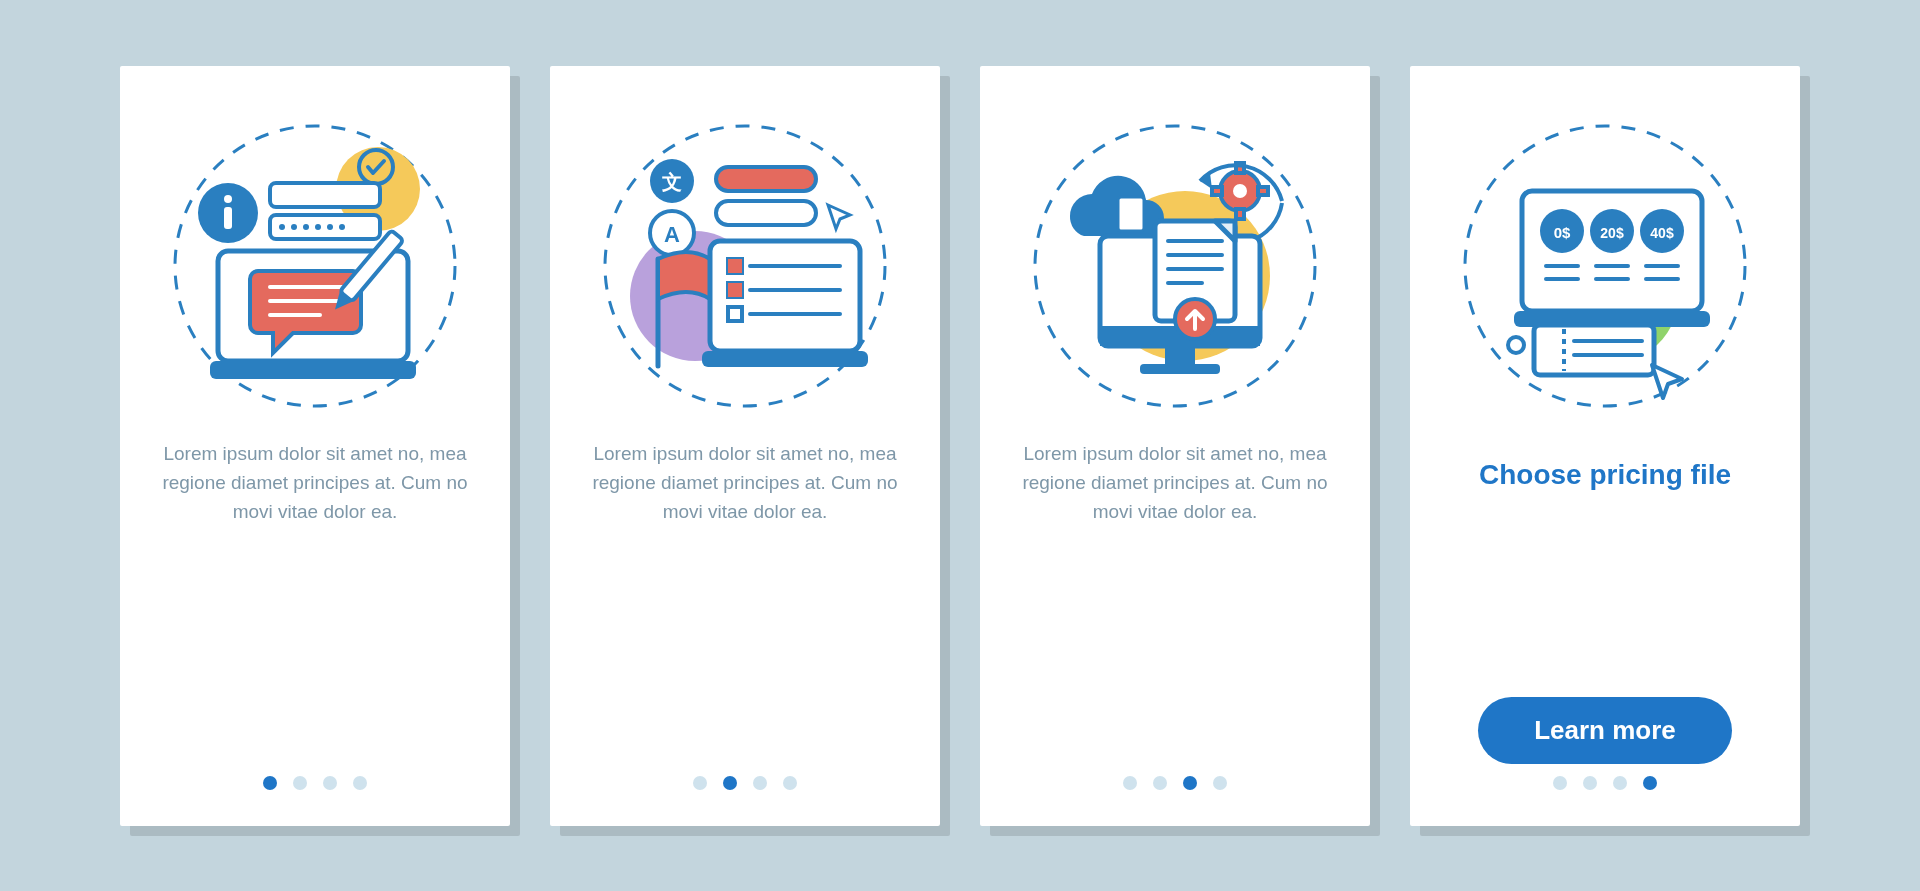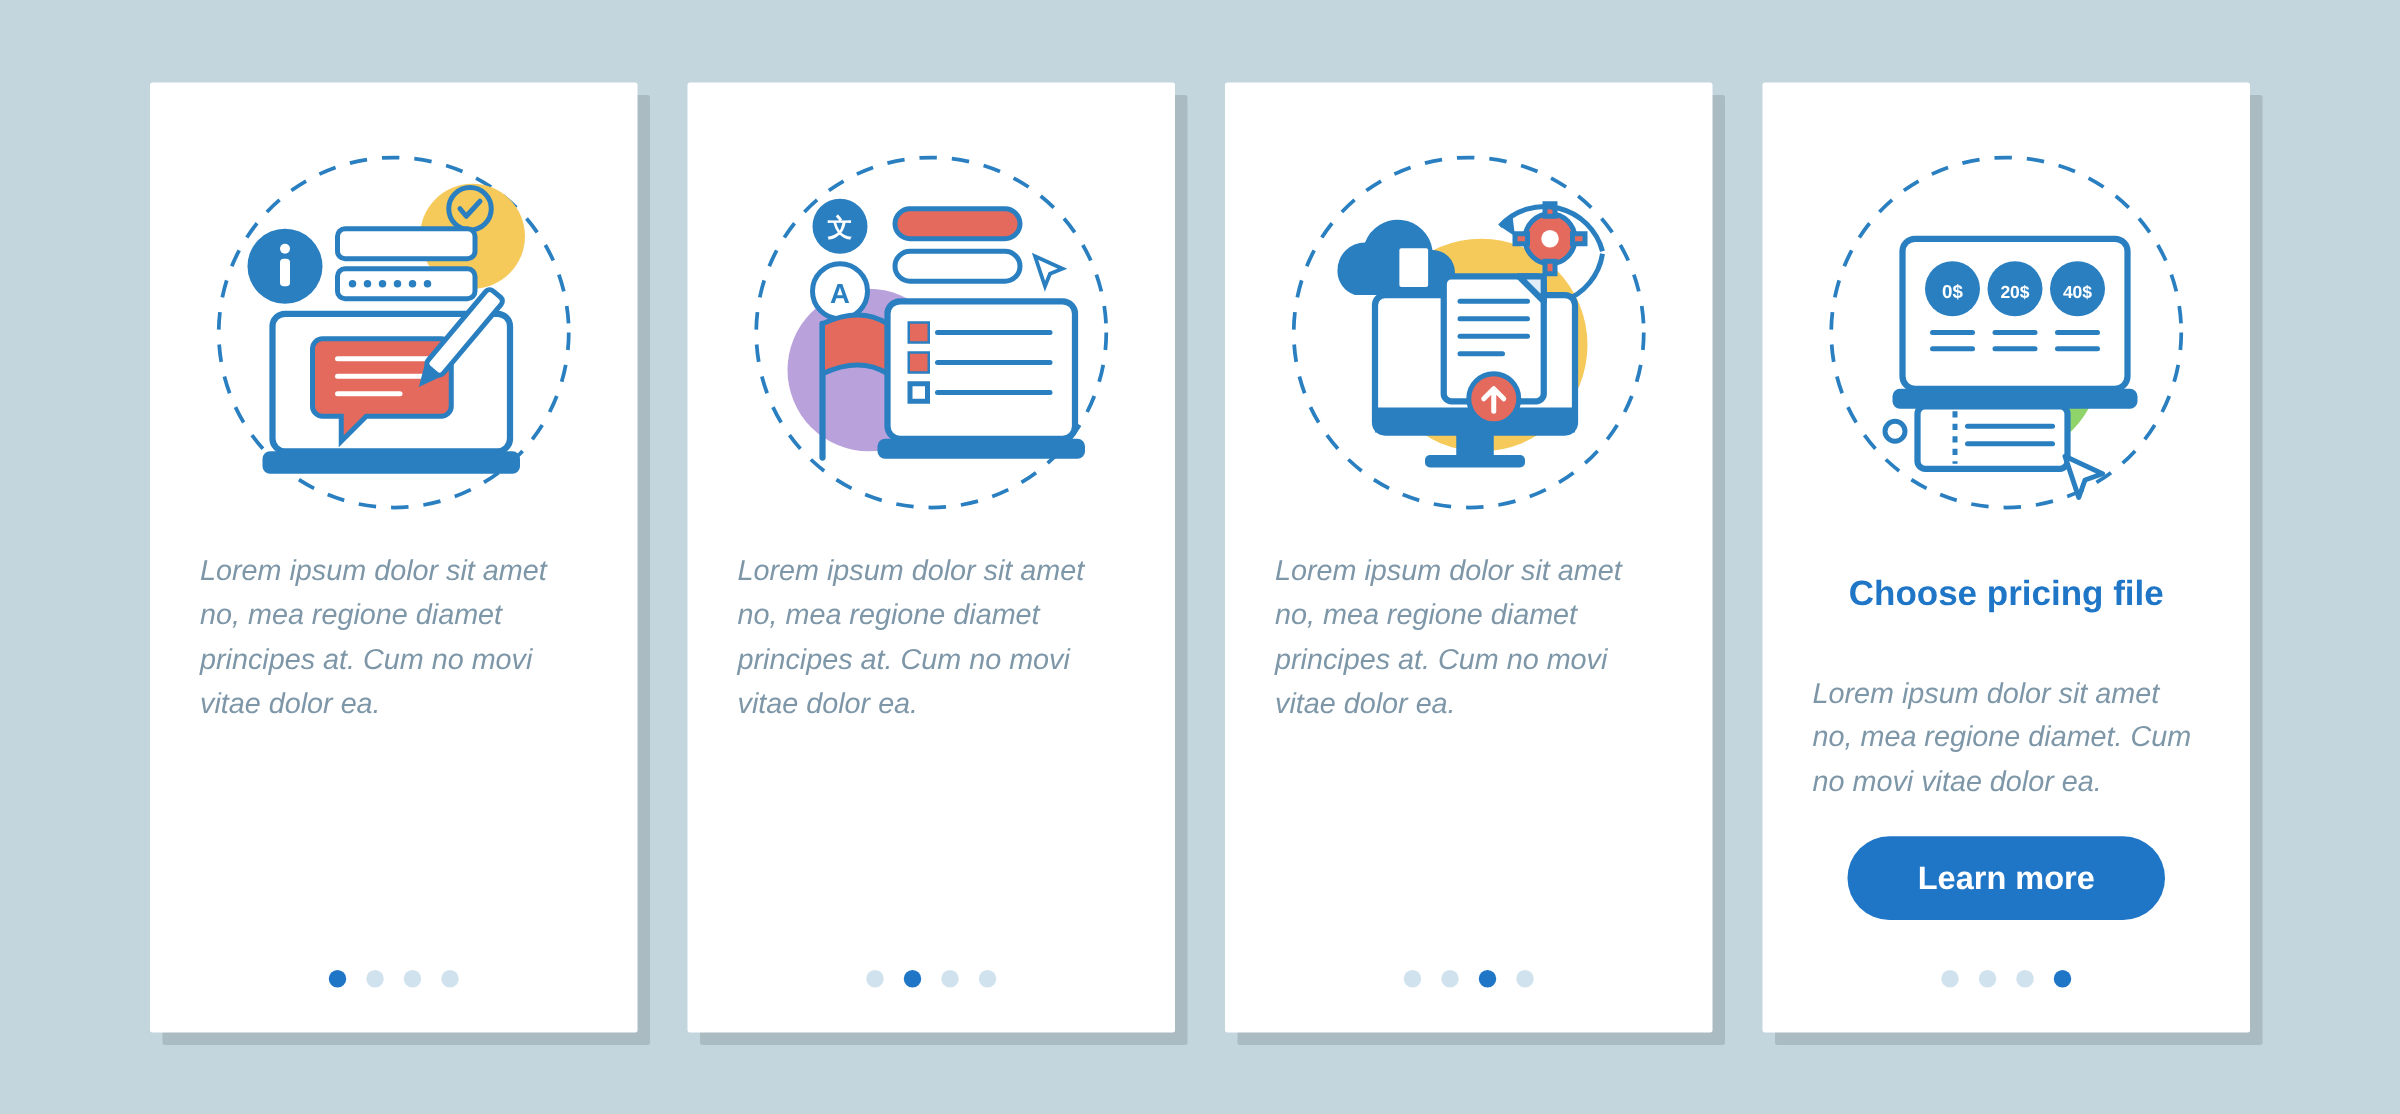--- a/index.html
+++ b/index.html
@@ -36,37 +36,35 @@
     font-weight: 700;
     font-size: 28px;
     line-height: 1.25;
     text-align: center;
     margin-bottom: 26px;
     min-height: 72px;
     display:flex;align-items:center;justify-content:center;
   }
   .desc {
     color: #7e97a8;
-    font-size: 23px;
+    font-size: 19px;
     line-height: 1.55;
-    text-align: left;
+    text-align: center;
     width: 100%;
-    font-style: italic;
   }
   .spacer { flex: 1; }
   .cta {
     background: #1f76c7;
     color: #fff;
     border: none;
     border-radius: 999px;
     font-size: 26px;
     font-weight: 600;
     padding: 18px 56px;
     cursor: pointer;
-    margin-bottom: 28px;
   }
   .dots {
     display: flex;
     gap: 16px;
     margin-top: 12px;
     margin-bottom: 6px;
   }
   .dot {
     width: 14px;
     height: 14px;
@@ -253,21 +251,20 @@
       <circle cx="56" cy="224" r="8" fill="none" stroke="#2a7fc0" stroke-width="4"></circle>
       <rect x="74" y="204" width="120" height="50" rx="6" fill="#fff" stroke="#2a7fc0" stroke-width="5"></rect>
       <line x1="104" y1="208" x2="104" y2="250" stroke="#2a7fc0" stroke-width="4" stroke-dasharray="5 5"></line>
       <line x1="114" y1="220" x2="182" y2="220" stroke="#2a7fc0" stroke-width="4" stroke-linecap="round"></line>
       <line x1="114" y1="234" x2="182" y2="234" stroke="#2a7fc0" stroke-width="4" stroke-linecap="round"></line>
 
       <path d="M192 244 l30 14 l-14 5 l-5 14 z" fill="#fff" stroke="#2a7fc0" stroke-width="4" stroke-linejoin="round"></path>
     </svg>
   </div>
   <div class="title">Choose pricing file</div>
-  <div class="desc">Lorem ipsum dolor sit amet no, mea regione diamet. Cum no movi vitae dolor ea.</div>
   <div class="spacer"></div>
   <button class="cta">Learn more</button>
   <div class="dots">
     <div class="dot"></div>
     <div class="dot"></div>
     <div class="dot"></div>
     <div class="dot active"></div>
   </div>
 </div>
 

